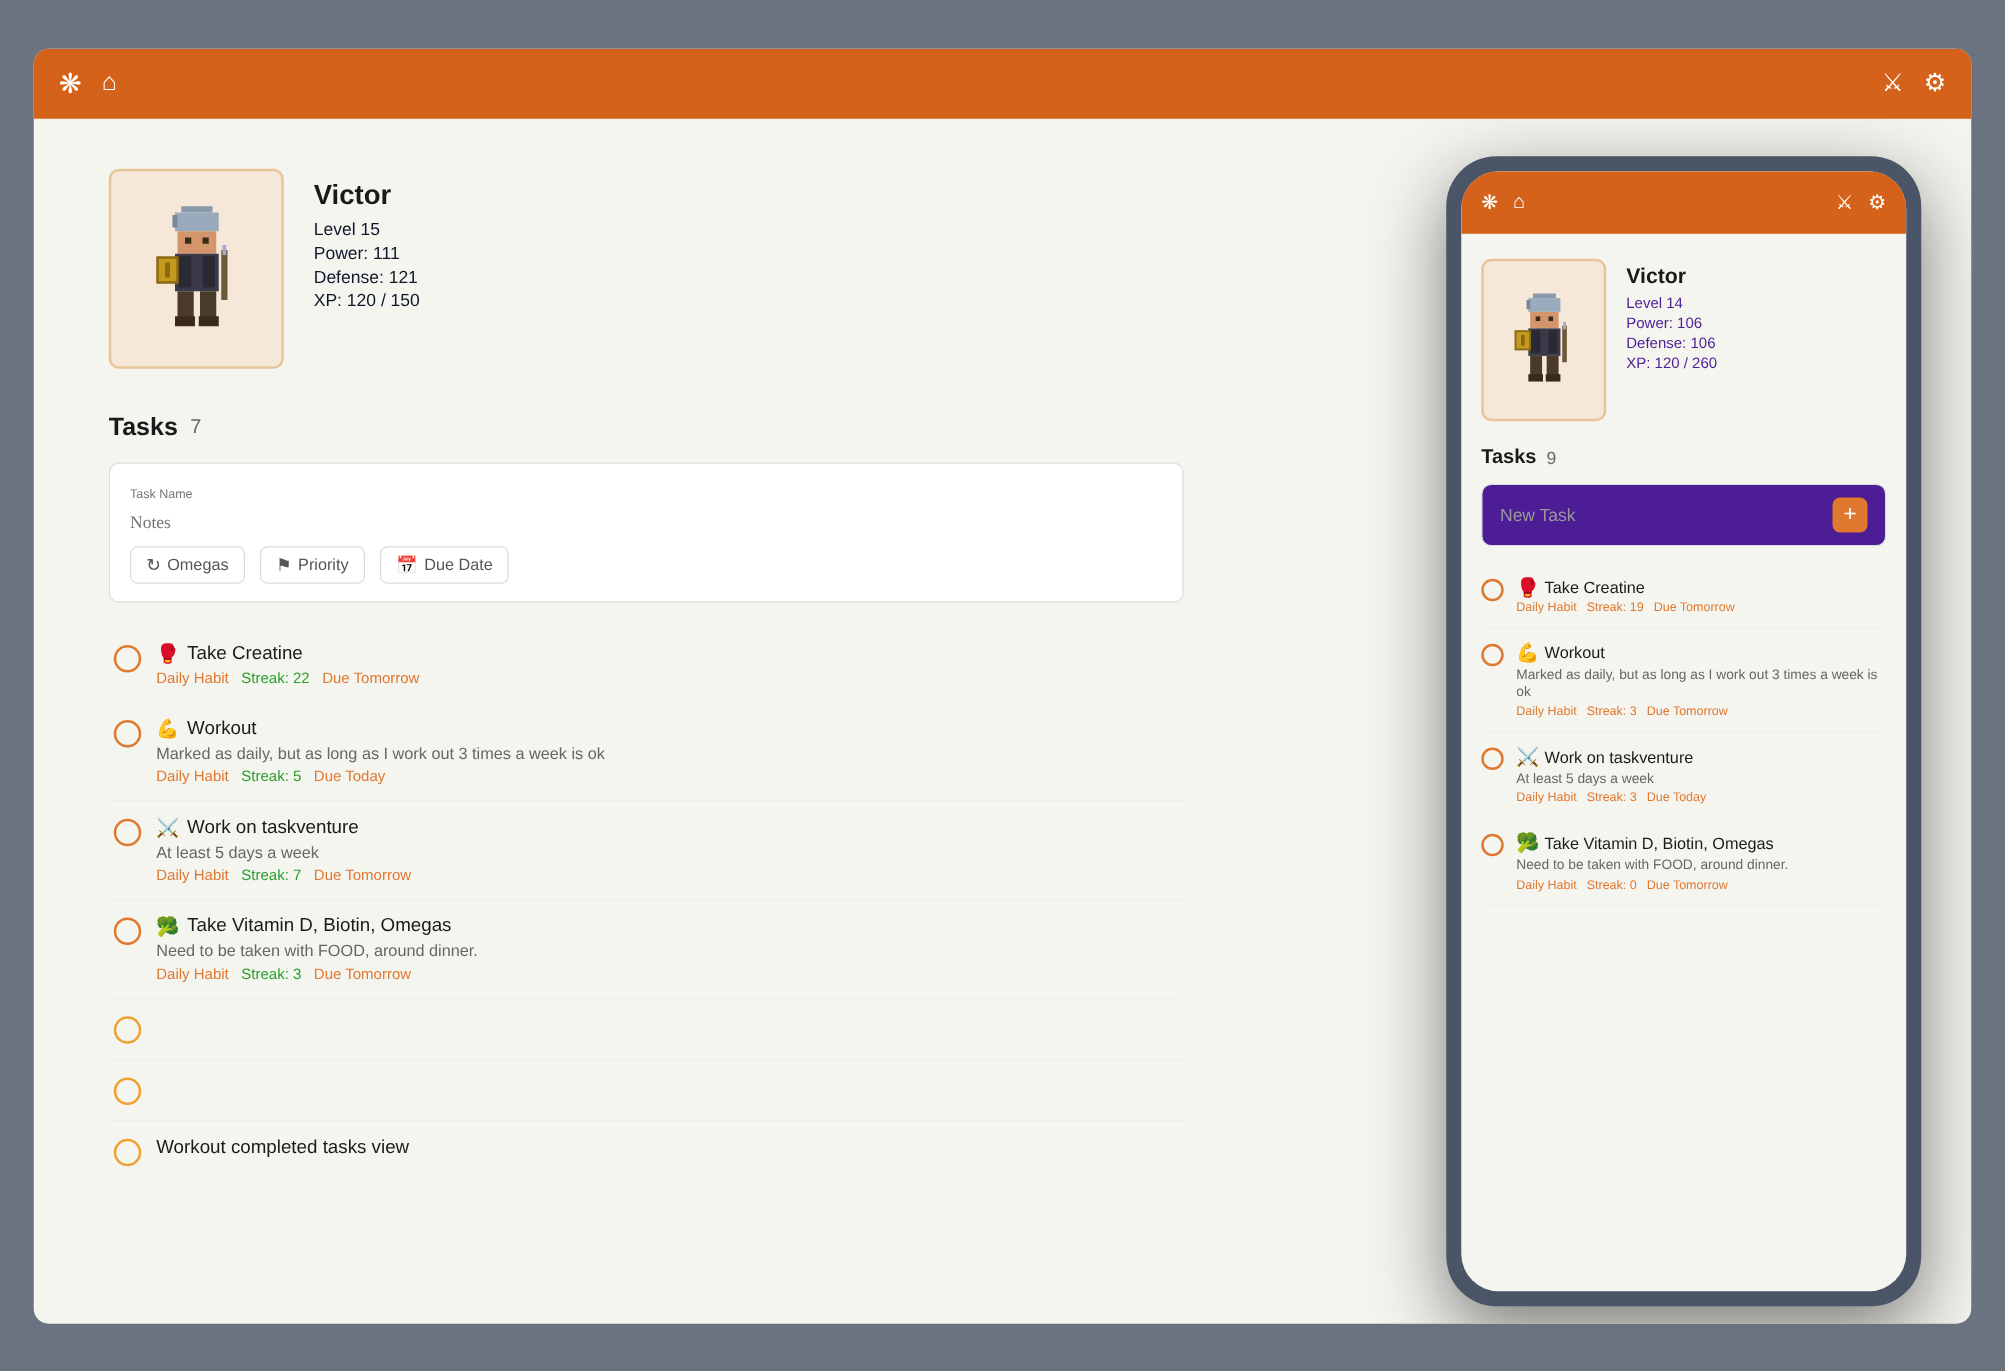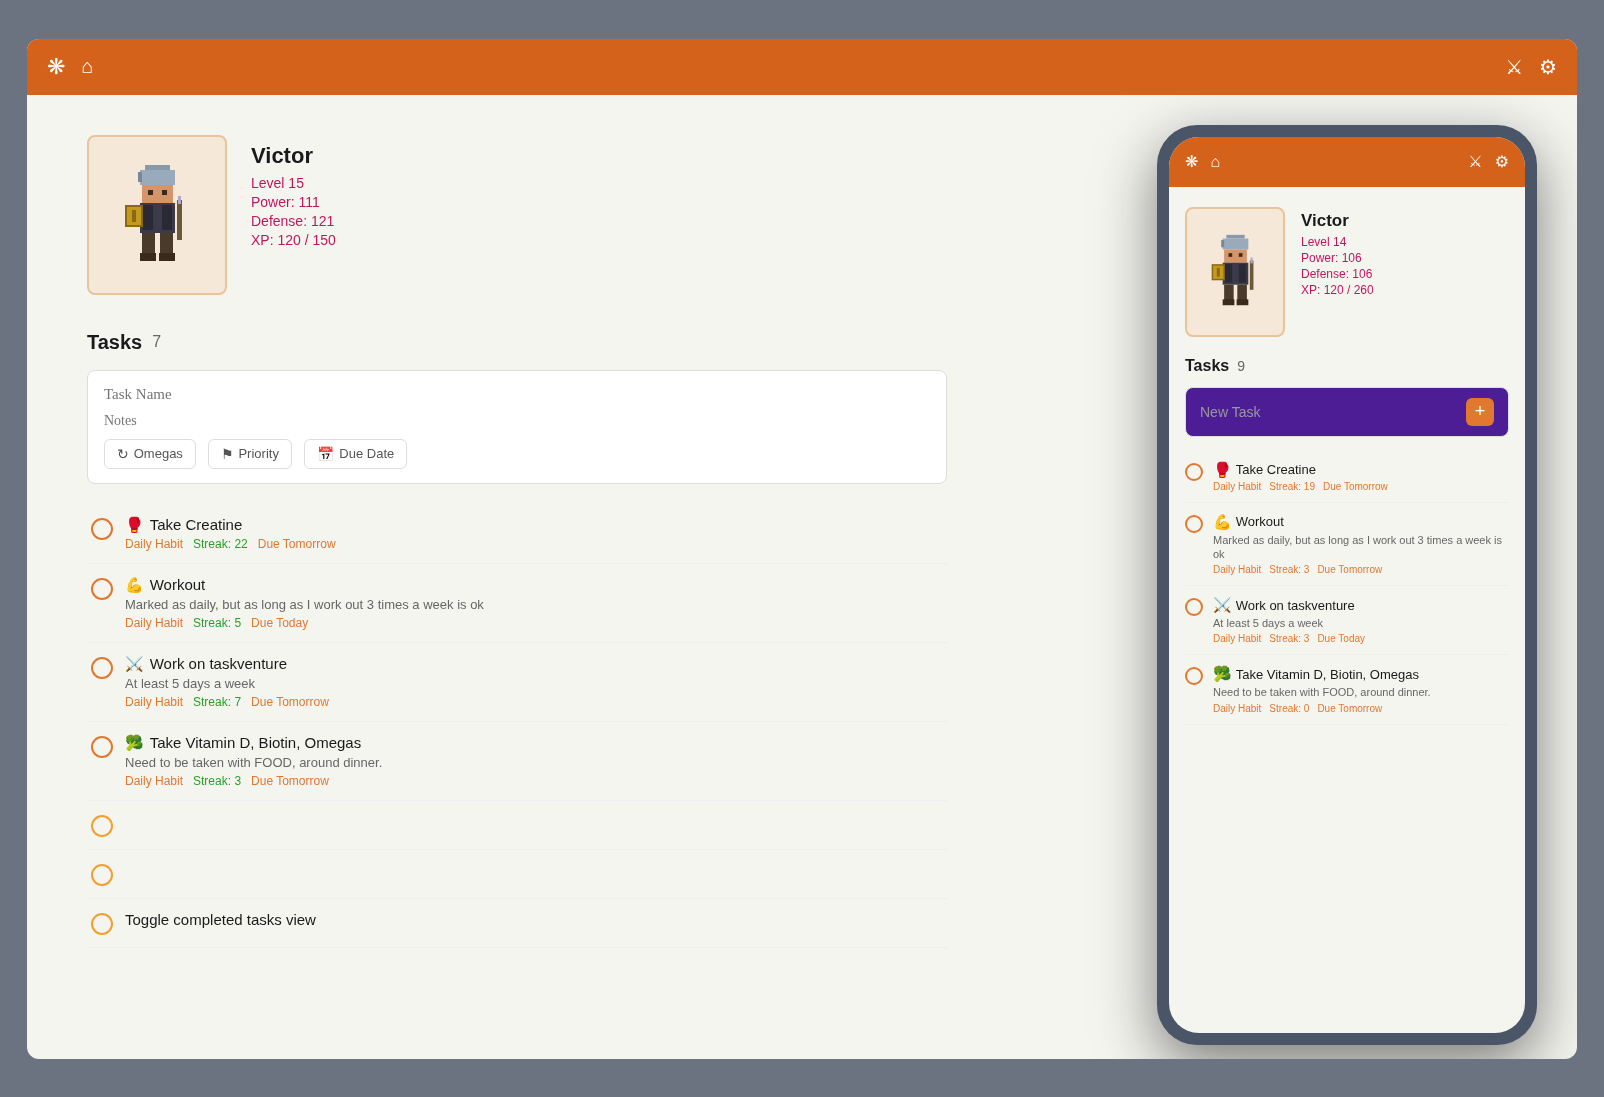--- a/index.html
+++ b/index.html
@@ -86,21 +86,21 @@
       padding-top: 8px;
     }
     .profile-name {
       font-size: 22px;
       font-weight: 700;
       color: #1a1a1a;
       margin-bottom: 6px;
     }
     .profile-stat {
       font-size: 14px;
-      color: #be185d;
+      color: #0f172a;
       margin-bottom: 3px;
     }
 
     
     .tasks-section {
       max-width: 860px;
     }
     .tasks-header {
       display: flex;
       align-items: center;
@@ -122,24 +122,23 @@
       background: white;
       border: 1px solid #ddd;
       border-radius: 8px;
       padding: 14px 16px;
       margin-bottom: 20px;
     }
     .task-name-input {
       width: 100%;
       border: none;
       outline: none;
-      font-size: 15px;
+      font-size: 10px;
       color: #333;
       margin-bottom: 8px;
-      font-family: Liberation Serif, serif;
     }
     .task-notes-input {
       width: 100%;
       border: none;
       outline: none;
       font-size: 14px;
       color: #999;
       margin-bottom: 10px;
       font-family: Liberation Serif, serif;
     }
@@ -293,21 +292,21 @@
       padding-top: 4px;
     }
     .phone-profile-name {
       font-size: 17px;
       font-weight: 700;
       color: #1a1a1a;
       margin-bottom: 4px;
     }
     .phone-profile-stat {
       font-size: 12px;
-      color: #be185d;
+      color: #4c1d95;
       margin-bottom: 2px;
     }
     .phone-tasks-header {
       display: flex;
       align-items: center;
       gap: 8px;
       margin-bottom: 12px;
     }
     .phone-tasks-title {
       font-size: 16px;
@@ -556,21 +555,21 @@
         </div>
 
         <div class="task-item">
           <div class="task-checkbox yellow"></div>
         </div>
 
         <div class="task-item">
           <div class="task-checkbox yellow"></div>
           <div class="task-content">
             <div class="task-title-row">
-              <span class="task-name">Toggle completed tasks view</span>
+              <span class="task-name">Workout completed tasks view</span>
             </div>
           </div>
         </div>
 
       </div>
     </div>
 
     <div class="mobile-phone">
       <div class="phone-inner">
 

